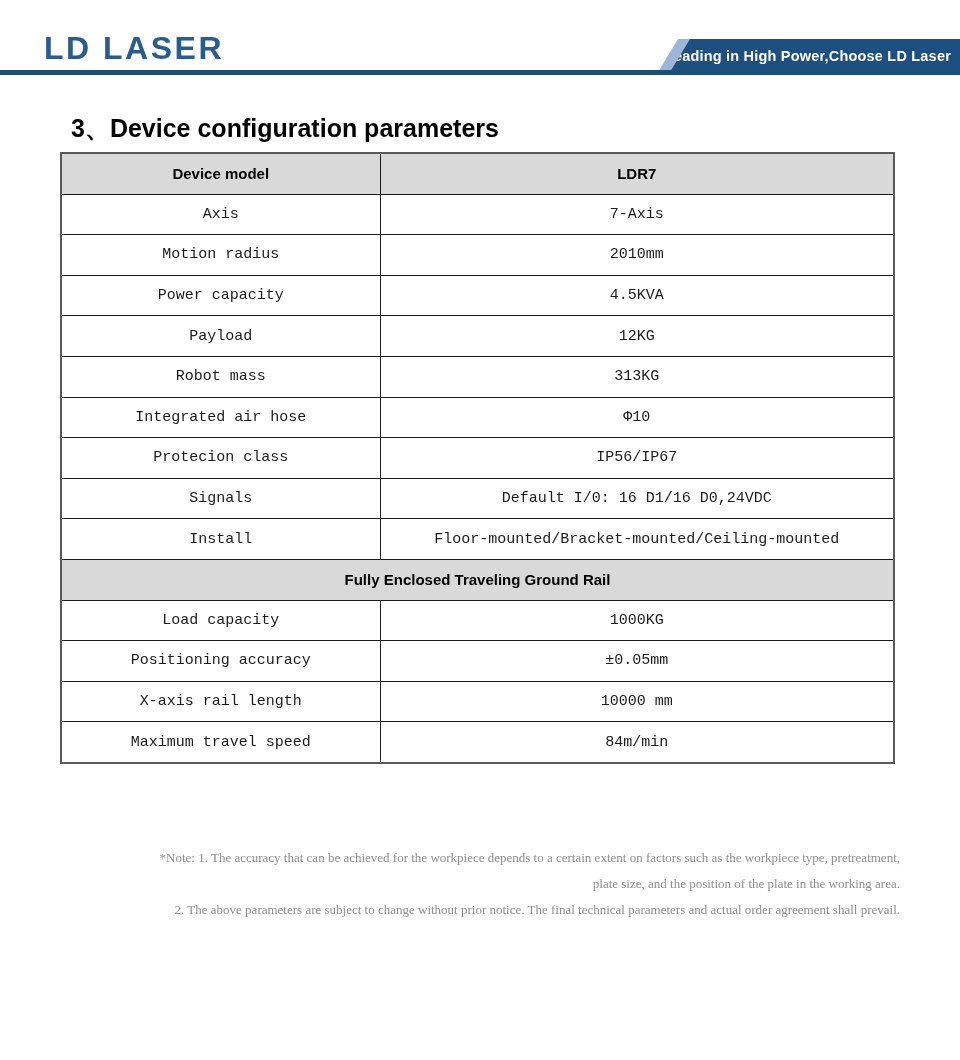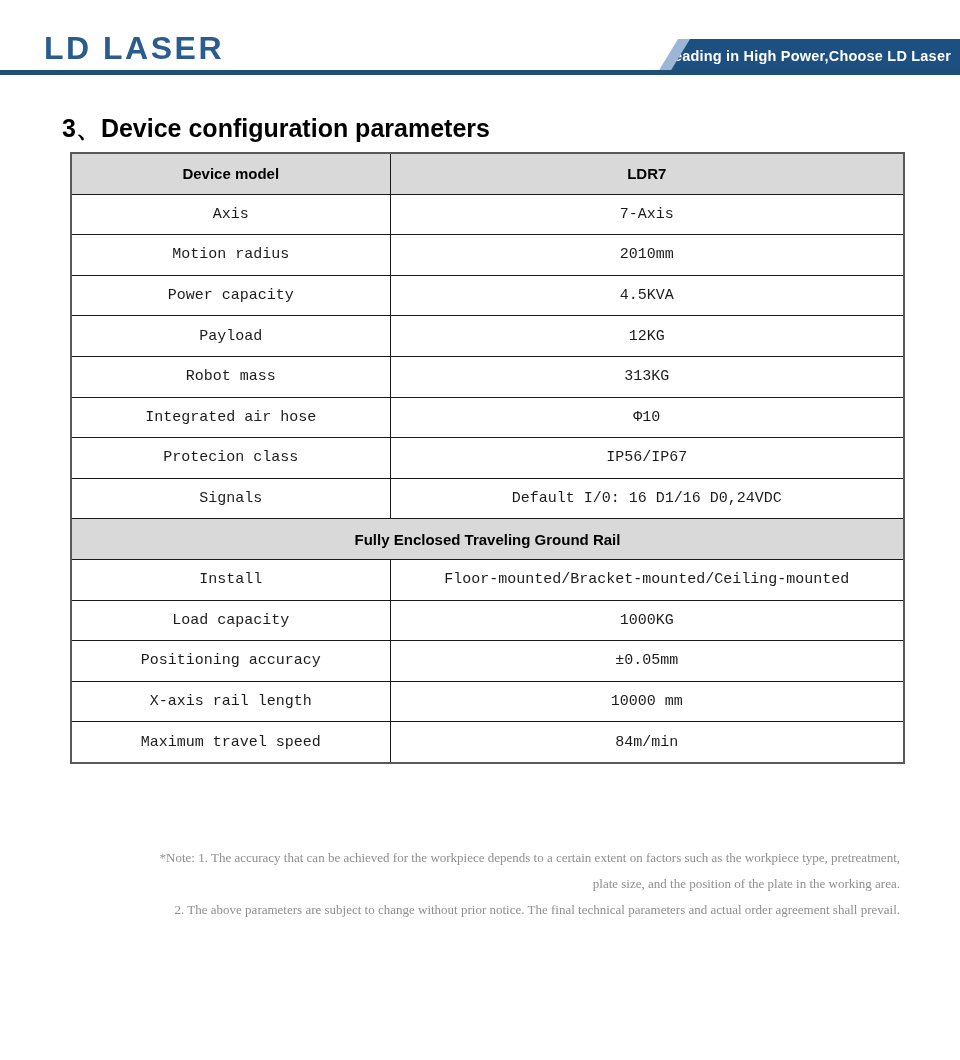--- a/index.html
+++ b/index.html
@@ -44,26 +44,26 @@
     color:var(--tagline-text);
     font-size:14.5px;font-weight:700;letter-spacing:0.2px;
     padding-right:9px;white-space:nowrap;
   }
   .header-rule{
     position:absolute;left:0;top:70px;width:960px;height:5px;
     background:var(--rule-blue);
   }
   
   .section-title{
-    position:absolute;left:62px;top:112px;
+    position:absolute;left:71px;top:112px;
     font-size:25px;font-weight:700;color:#000;
     font-family:"Liberation Sans", sans-serif;
   }
   
-  .spec-table-wrap{position:absolute;left:70px;top:152px;width:835px;}
+  .spec-table-wrap{position:absolute;left:60px;top:152px;width:835px;}
   table.spec{
     width:100%;
     border-collapse:collapse;
     table-layout:fixed;
     border:2px solid var(--border-outer);
   }
   table.spec col.c1{width:38.3%;}
   table.spec col.c2{width:61.7%;}
   table.spec th, table.spec td{
     border:1px solid var(--border-dark);
@@ -146,25 +146,25 @@
         </tr>
         <tr>
           <td class="label-cell">Protecion class</td>
           <td class="value-cell">IP56/IP67</td>
         </tr>
         <tr>
           <td class="label-cell">Signals</td>
           <td class="value-cell">Default I/0: 16 D1/16 D0,24VDC</td>
         </tr>
         <tr>
-          <td colspan="2" class="section-cell">Fully Enclosed Traveling Ground Rail</td>
+          <td class="label-cell">Install</td>
+          <td class="value-cell">Floor-mounted/Bracket-mounted/Ceiling-mounted</td>
         </tr>
         <tr>
-          <td class="label-cell">Install</td>
-          <td class="value-cell">Floor-mounted/Bracket-mounted/Ceiling-mounted</td>
+          <td colspan="2" class="section-cell">Fully Enclosed Traveling Ground Rail</td>
         </tr>
         <tr>
           <td class="label-cell">Load capacity</td>
           <td class="value-cell">1000KG</td>
         </tr>
         <tr>
           <td class="label-cell">Positioning accuracy</td>
           <td class="value-cell">±0.05mm</td>
         </tr>
         <tr>

